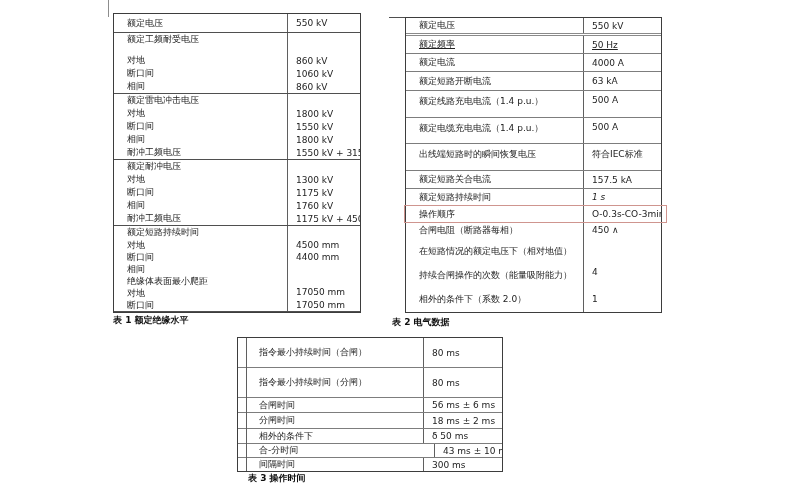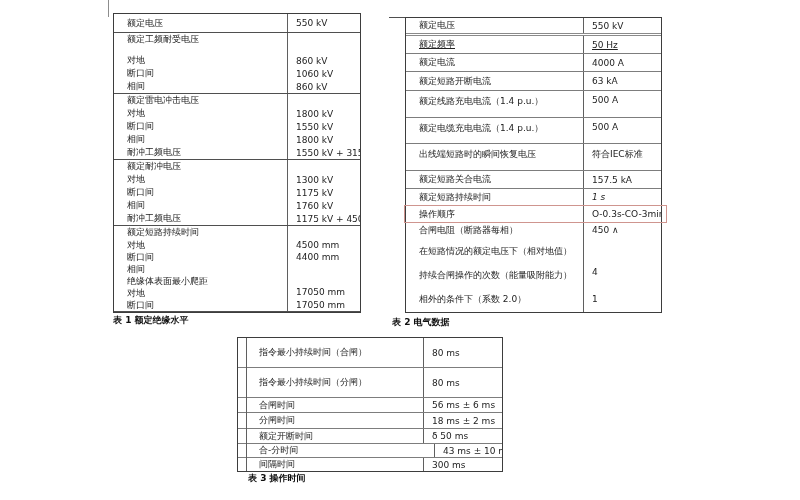--- a/index.html
+++ b/index.html
@@ -401,21 +401,21 @@
         </div>
         <div class="col vcol">
           <div class="line" style="height: 16px;">
             <span>18 ms ± 2 ms</span>
           </div>
         </div>
       </div>
       <div class="sec" style="height: 15px;">
         <div class="col lcol" style="width: 178px; padding-left: 14px;">
           <div class="line" style="height: 15px;">
-            <span>额定开断时间</span>
+            <span>相外的条件下</span>
           </div>
         </div>
         <div class="col vcol">
           <div class="line" style="height: 15px;">
             <span>δ 50 ms</span>
           </div>
         </div>
       </div>
       <div class="sec" style="height: 14px; gap: 11px;">
         <div class="col lcol" style="width: 178px; padding-left: 14px;">

